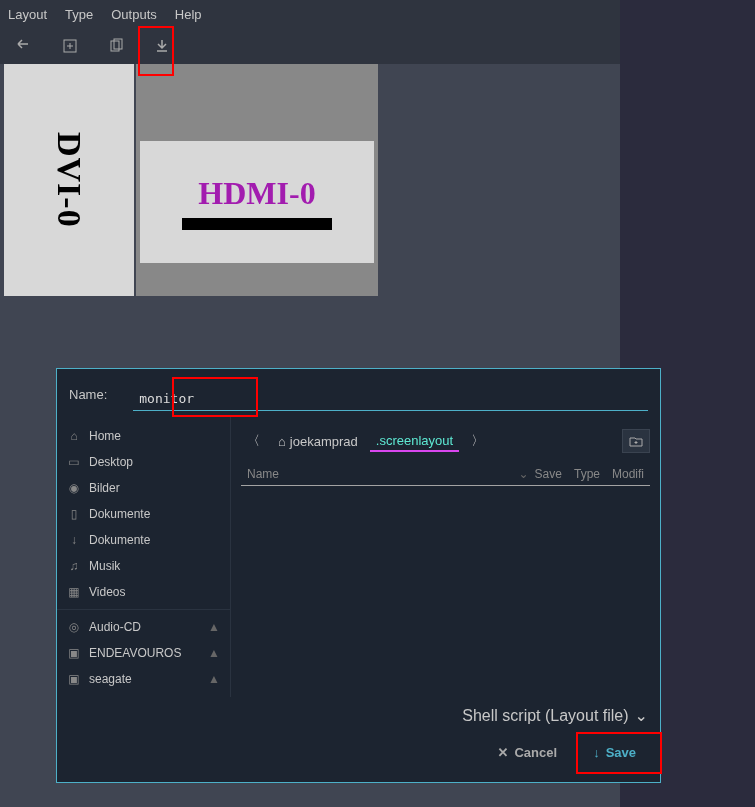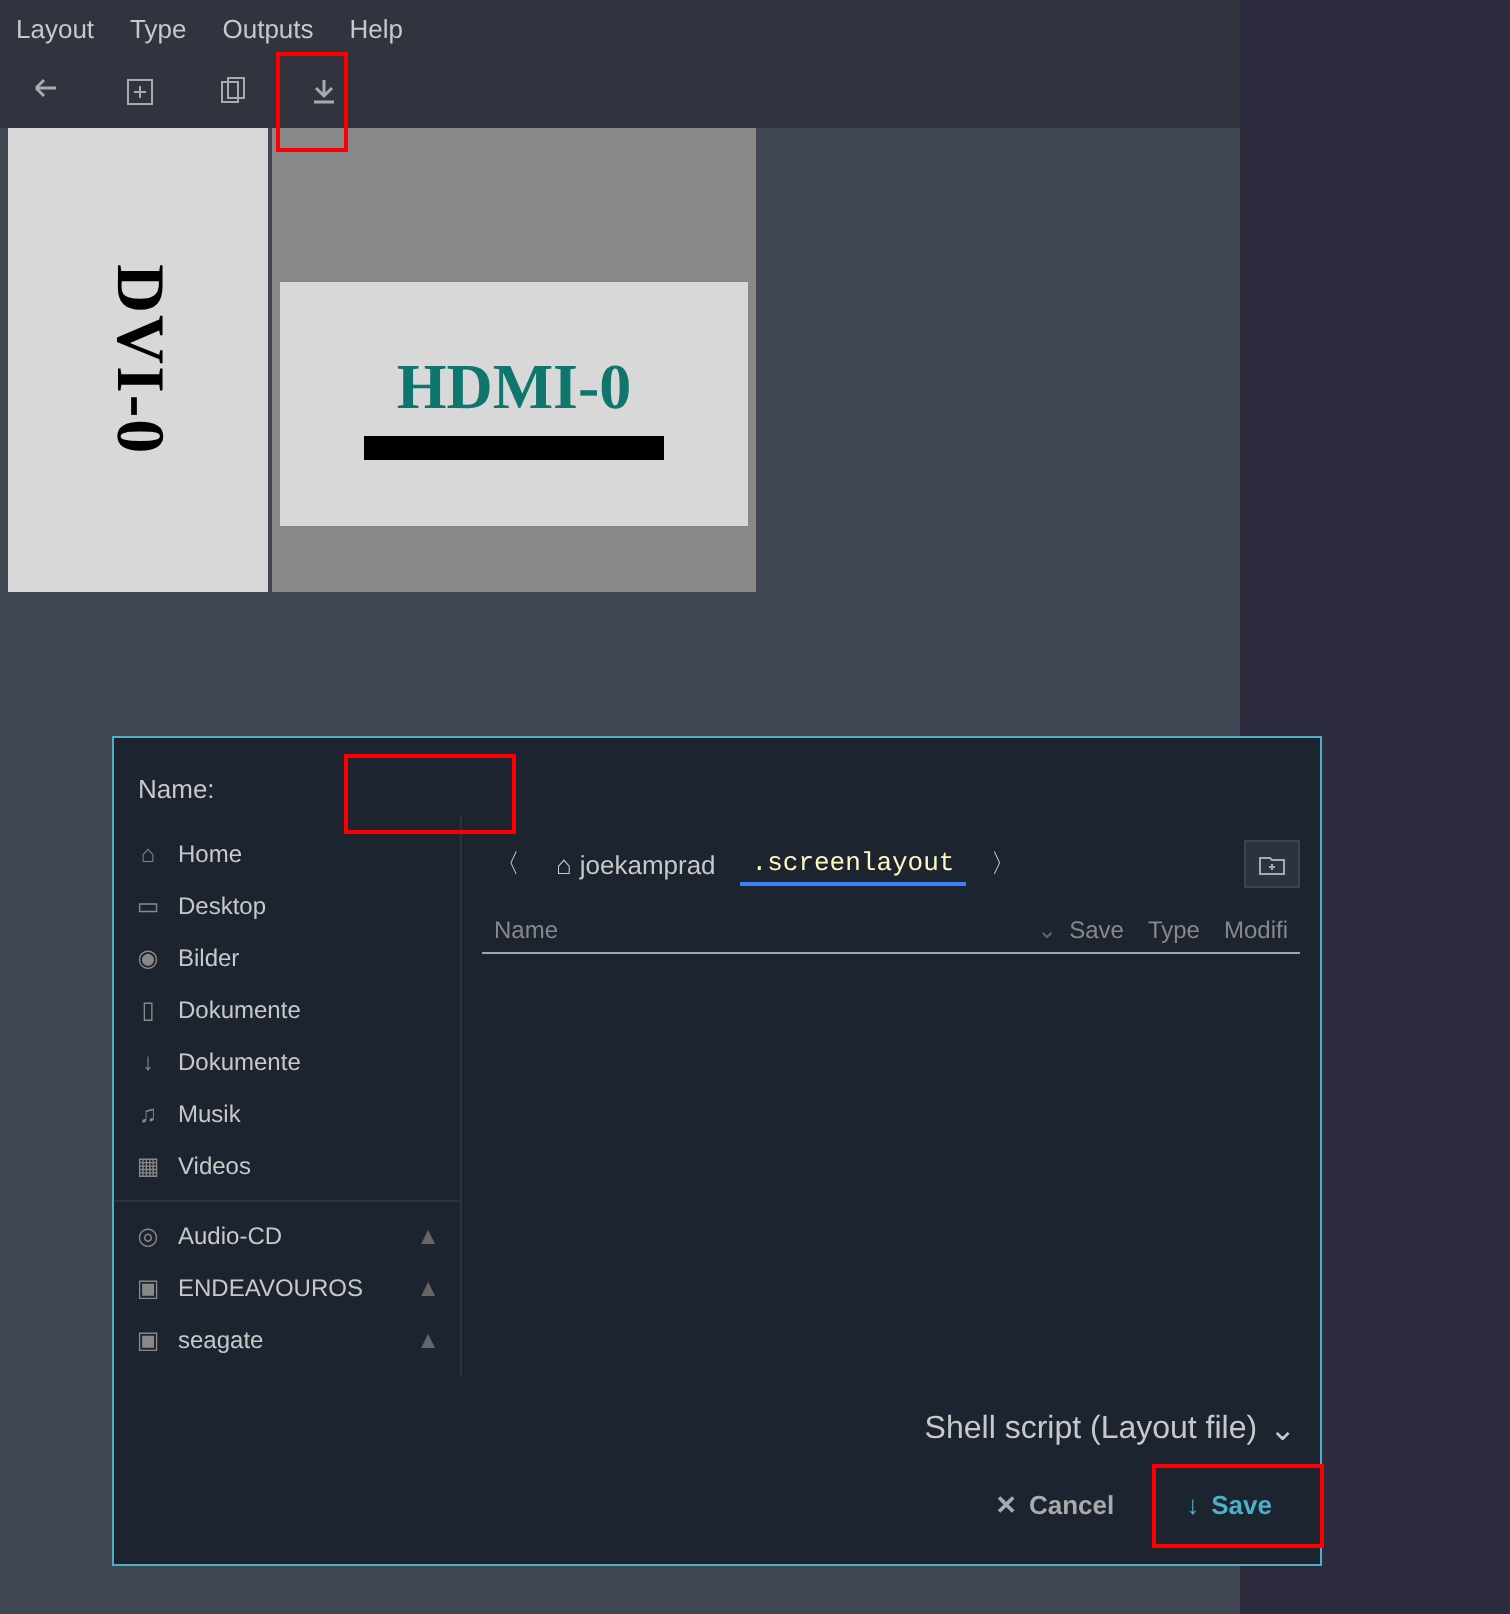--- a/index.html
+++ b/index.html
@@ -8,37 +8,37 @@
 .menubar { background: #2f343f; height: 28px; display: flex; align-items: center; padding: 0 8px; gap: 18px; font-size: 13px; }
 .menubar span { cursor: pointer; }
 .toolbar { background: #2f343f; height: 36px; display: flex; align-items: center; padding: 0 12px; gap: 22px; }
 .toolbar .tbtn { width: 24px; height: 24px; display: flex; align-items: center; justify-content: center; cursor: pointer; }
 .redbox-tb { position: absolute; left: 138px; top: 26px; width: 36px; height: 50px; border: 2px solid #ff0000; pointer-events: none; z-index: 10; }
 .canvas { background: #404552; position: relative; height: 280px; }
 .monitor1 { position: absolute; left: 4px; top: 0; width: 130px; height: 232px; background: #d8d8d8; display: flex; align-items: center; justify-content: center; }
 .monitor1 .lbl { font: 700 34px serif; color: #000; writing-mode: vertical-rl; letter-spacing: 1px; }
 .monitor2 { position: absolute; left: 136px; top: 0; width: 242px; height: 232px; background: #888; }
 .monitor2 .inner { position: absolute; left: 4px; top: 77px; width: 234px; height: 122px; background: #d8d8d8; display: flex; flex-direction: column; align-items: center; justify-content: center; }
-.monitor2 .lbl { font: 700 32px serif; color: #0f766e; }
+.monitor2 .lbl { font: 700 32px serif; color: #a21caf; }
 .monitor2 .bar { width: 150px; height: 12px; background: #000; margin-top: 6px; }
 .dialog { position: absolute; left: 56px; top: 368px; width: 605px; height: 415px; background: #1c2430; border: 1px solid #4db0c8; }
 .dlg-top { padding: 18px 12px 6px 12px; display: flex; align-items: flex-start; gap: 26px; position: relative; }
 .dlg-top label { font-size: 13px; }
 .name-input { background: transparent; border: none; border-bottom: 1px solid #4db0c8; color: #ddd; font: 13px monospace; padding: 4px 6px; width: 520px; outline: none; }
 .redbox-name { position: absolute; left: 115px; top: 8px; width: 86px; height: 40px; border: 2px solid #ff0000; pointer-events: none; }
 .dlg-body { display: flex; height: 280px; }
 .sidebar { width: 174px; border-right: 1px solid #2a3340; padding-top: 6px; overflow: hidden; }
 .side-item { display: flex; align-items: center; padding: 6px 10px; gap: 8px; cursor: pointer; font-size: 12px; }
 .side-item .ic { width: 14px; text-align: center; color: #888; }
 .side-sep { border-top: 1px solid #2a3340; margin: 4px 0; }
 .side-item .eject { margin-left: auto; color: #666; }
 .filearea { flex: 1; padding: 6px 10px; }
 .crumb-row { display: flex; align-items: center; gap: 6px; padding: 6px 0 10px 0; }
 .crumb { display: flex; align-items: center; gap: 4px; padding: 2px 6px; font-size: 13px; cursor: pointer; }
-.crumb.active { border-bottom: 2px solid #3b82f6; color: #fef9c3; font-family: Liberation Mono, monospace; }
+.crumb.active { border-bottom: 2px solid #d946ef; color: #5eead4; }
 .newfolder { margin-left: auto; width: 28px; height: 24px; background: #2a3340; border: 1px solid #3a4350; display: flex; align-items: center; justify-content: center; cursor: pointer; }
 .list-head { display: flex; color: #888; font-size: 12px; padding: 4px 0; border-bottom: 1px solid #a3a3a3; }
 .list-head .col-name { flex: 1; }
 .list-head .col { padding: 0 6px; }
 .dlg-bottom { position: absolute; bottom: 0; left: 0; right: 0; padding: 10px 12px 16px 12px; }
 .format-row { display: flex; justify-content: flex-end; align-items: center; gap: 6px; font-size: 16px; padding: 6px 0 14px 0; }
 .btn-row { display: flex; justify-content: flex-end; gap: 12px; }
 .btn { display: flex; align-items: center; gap: 6px; padding: 6px 12px; cursor: pointer; font-size: 13px; font-weight: 700; color: #aaa; }
 .btn.save { color: #4db0c8; }
 .redbox-save { position: absolute; right: -2px; bottom: 8px; width: 86px; height: 42px; border: 2px solid #ff0000; pointer-events: none; }
@@ -90,20 +90,21 @@
     <div class="inner">
       <div class="lbl">HDMI-0</div>
       <div class="bar"></div>
     </div>
   </div>
 </div>
 
 <div class="dialog">
   <div class="dlg-top">
     <label>Name:</label>
+    <input class="name-input" value="monitor" style="">
     <div class="redbox-name"></div>
   </div>
   <div class="dlg-body">
     <div class="sidebar">
       <div class="side-item">
             <span class="ic">⌂</span>
             <span>Home</span>
           </div>
       <div class="side-item">
             <span class="ic">▭</span>

